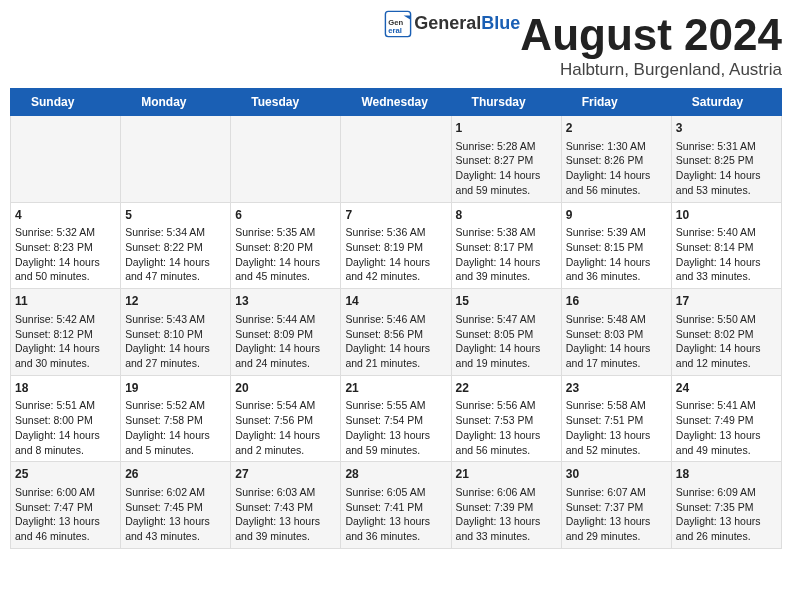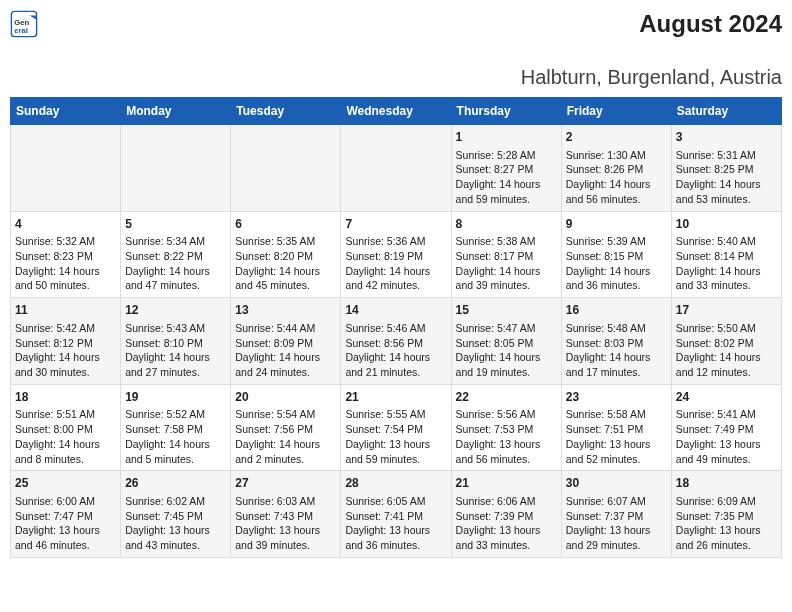--- a/index.html
+++ b/index.html
@@ -5,24 +5,23 @@
     * { box-sizing: border-box; margin: 0; padding: 0; }
     body {
       font-family: Arial, sans-serif;
       background: #fff;
       width: 792px;
       min-height: 612px;
       padding: 10px;
     }
     .header-area {
       display: flex;
-      justify-content: space-between;
+      justify-content: flex-end;
       align-items: flex-start;
       margin-bottom: 8px;
-      gap: 12px;
     }
     .logo {
       display: flex;
       align-items: center;
       gap: 2px;
     }
     .logo-text {
       font-size: 18px;
       font-weight: bold;
       line-height: 1.1;
@@ -30,40 +29,39 @@
     .logo-general { color: #333; }
     .logo-blue { color: #1a5fb4; }
     .logo-icon {
       width: 28px;
       height: 28px;
     }
     .title-area {
       text-align: right;
     }
     .main-title {
-      font-size: 24px;
+      font-size: 44px;
       font-weight: bold;
       color: #222;
     }
     .sub-title {
-      font-size: 20px;
+      font-size: 17px;
       color: #444;
-      margin-top: 28px;
     }
     table {
       width: 100%;
       border-collapse: collapse;
       font-size: 11px;
     }
     thead tr {
       background-color: #1a5fb4;
       color: #fff;
     }
     thead th {
-      padding: 6px 5px;
+      padding: 6px 20px;
       text-align: left;
       font-size: 12px;
       font-weight: bold;
       border: 1px solid #1a5fb4;
     }
     tbody td {
       vertical-align: top;
       padding: 4px 4px;
       border: 1px solid #ddd;
       width: calc(100% / 7);
@@ -92,20 +90,23 @@
 <body>
 
 <div class="header-area">
   <div class="logo">
     <svg class="logo-icon" viewBox="0 0 40 40">
       <rect x="2" y="2" width="36" height="36" rx="4" fill="none" stroke="#1a5fb4" stroke-width="2"></rect>
       <text x="6" y="22" font-size="11" font-family="Arial" font-weight="bold" fill="#333">Gen</text>
       <text x="6" y="33" font-size="11" font-family="Arial" font-weight="bold" fill="#1a5fb4">eral</text>
       <polygon points="28,8 38,14 38,8" fill="#1a5fb4"></polygon>
     </svg>
+    <div>
+      <span class="logo-text logo-general">General</span><span class="logo-text logo-blue">Blue</span>
+    </div>
   </div>
   <div class="title-area">
     <div class="main-title">August 2024</div>
     <div class="sub-title">Halbturn, Burgenland, Austria</div>
   </div>
 </div>
 
 <table>
   <thead>
     <tr>

